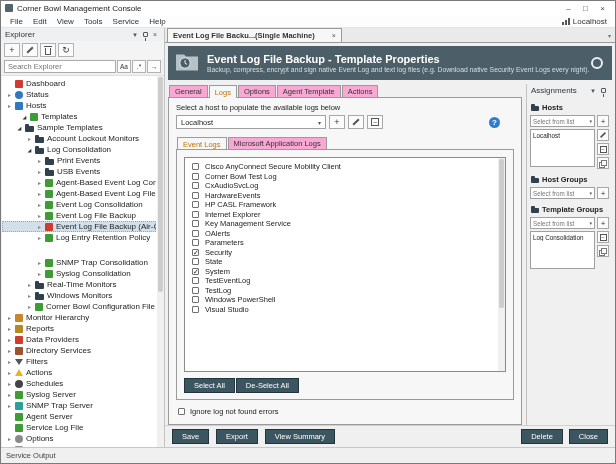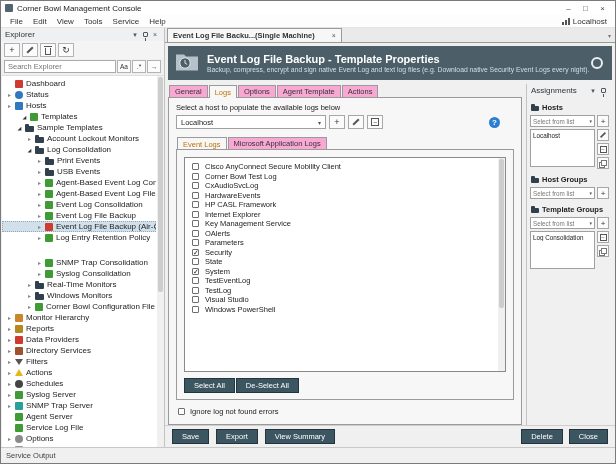--- a/index.html
+++ b/index.html
@@ -475,25 +475,25 @@
                     <div class="log-row">
                       <span class="cb"></span>
                       <span>TestEventLog</span>
                     </div>
                     <div class="log-row">
                       <span class="cb"></span>
                       <span>TestLog</span>
                     </div>
                     <div class="log-row">
                       <span class="cb"></span>
+                      <span>Windows PowerShell</span>
+                    </div>
+                    <div class="log-row">
+                      <span class="cb"></span>
                       <span>Visual Studio</span>
-                    </div>
-                    <div class="log-row">
-                      <span class="cb"></span>
-                      <span>Windows PowerShell</span>
                     </div>
                   </div>
                 <div class="selbtns">
                   <button class="dark-btn">Select All</button>
                   <button class="dark-btn">De-Select All</button>
                 </div>
               </div>
             </div>
             <div class="ignore-row">
               <span class="cb"></span>

